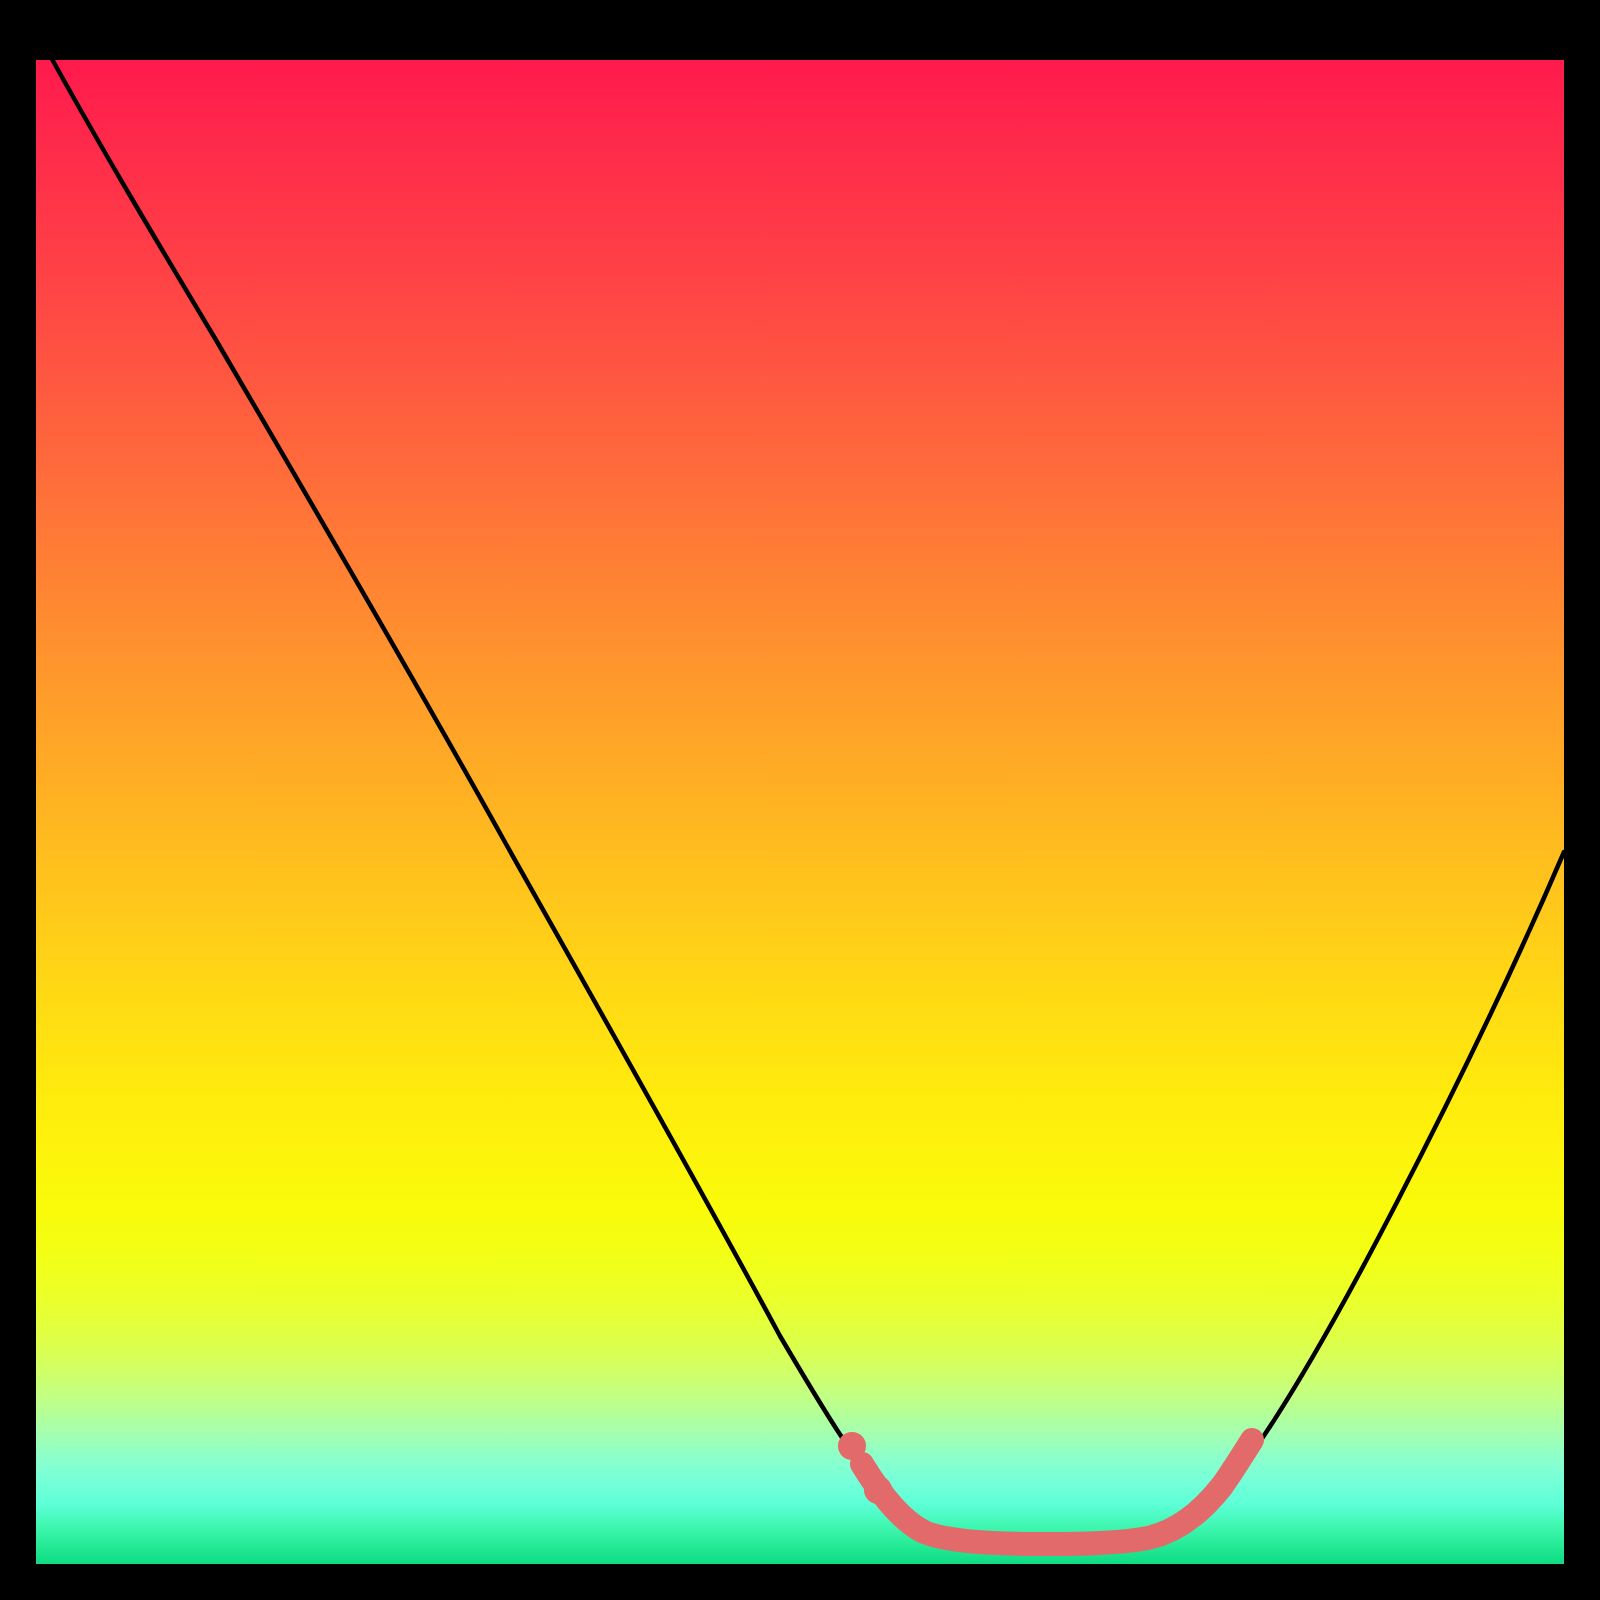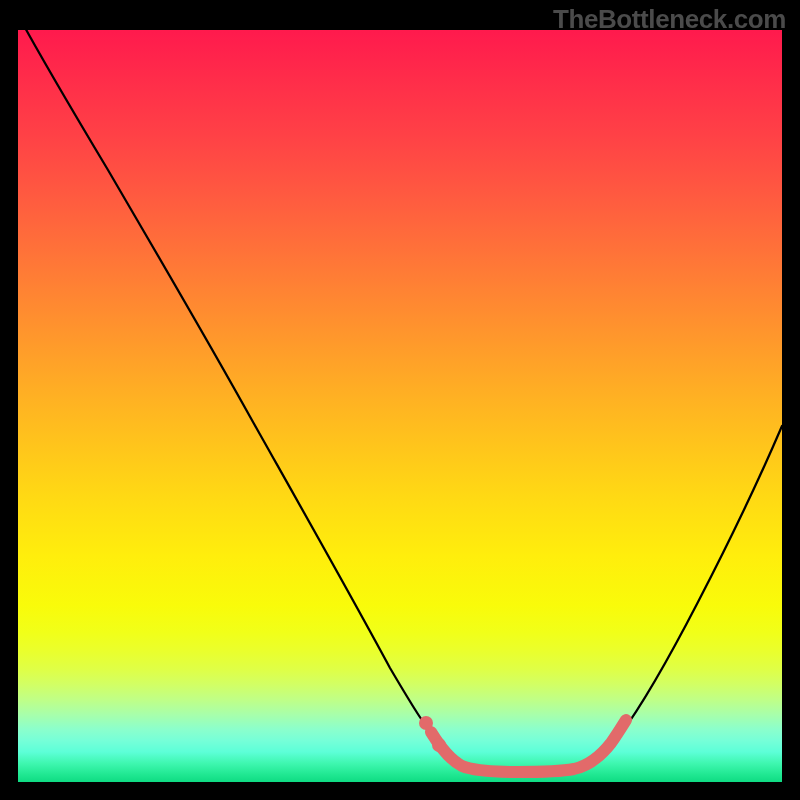--- a/index.html
+++ b/index.html
@@ -74,21 +74,20 @@
     stroke-linejoin: round;
   }
   .highlight-dot {
     fill: #e26a6a;
   }
 </style>
 </head>
 <body>
 <div class="stage">
 
-  <div class="watermark">TheBottleneck.com</div>
 
   <div class="plot-frame">
     <svg class="curve" viewBox="0 0 764 752">
 
       <path class="curve-path" d="M 0 -15
            C 30 40, 60 90, 90 140
            C 132 212, 185 302, 235 392
            C 280 472, 330 560, 372 638
            C 392 672, 410 702, 425 718
            C 436 730, 446 736, 458 738

